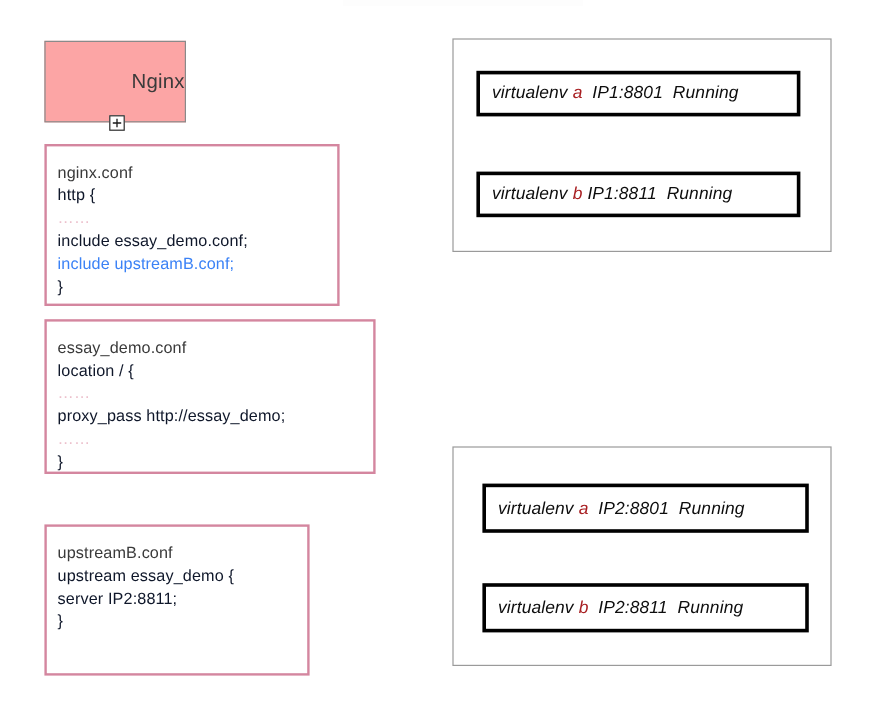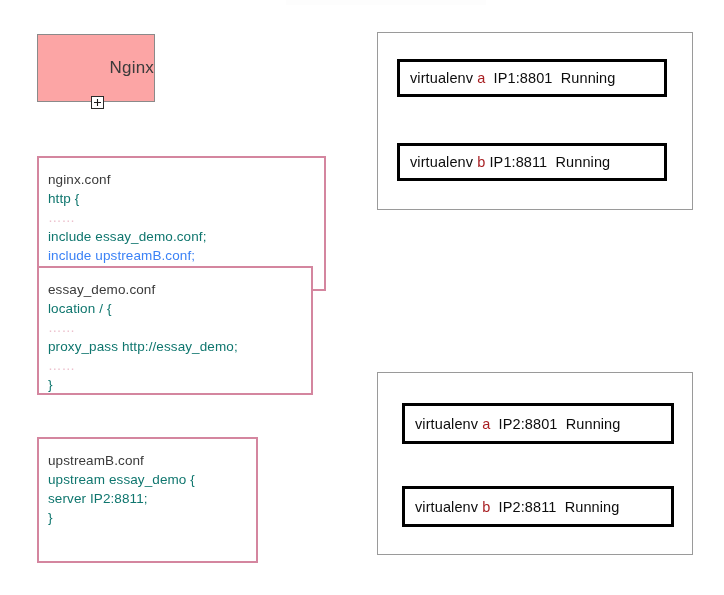--- a/index.html
+++ b/index.html
@@ -77,25 +77,25 @@
     box-sizing: border-box;
     padding: 12px 0 10px 9px;
   }
   .conf-card .line {
     font-size: 13.5px;
     line-height: 19px;
     white-space: pre;
     letter-spacing: 0.1px;
   }
   .c-title { color: #3a3a3a; }
-  .c-pink  { color: #0f766e; }
+  .c-pink  { color: #0f172a; }
   .c-green { color: #3b82f6; }
   .c-dots  { color: #ecc0cc; letter-spacing: 1px; }
 
-  #conf-nginx   { left: 37px; top: 120px;  width: 289px; height: 135px; margin-top: 36px; }
+  #conf-nginx   { left: 37px; top: 120px;  width: 246px; height: 135px; }
   #conf-essay   { left: 37px; top: 266px;  width: 276px; height: 129px; }
   #conf-upstream{ left: 37px; top: 437px;  width: 221px; height: 126px; }
 
   
   .step-label {
     position: absolute;
     left: 335px;
     top: 249px;
     font-size: 30px;
     font-weight: bold;
@@ -114,20 +114,21 @@
   #panel-ip2 { left: 377px; top: 372px; width: 316px; height: 183px; }
 
   .env-box {
     position: absolute;
     border: 3px solid #000000;
     background: #ffffff;
     box-sizing: border-box;
     display: flex;
     align-items: center;
     padding-left: 10px;
+    font-style: italic;
   }
   #panel-ip1 .env-box { left: 19px; width: 270px; height: 38px; }
   #panel-ip1 .env-box.first  { top: 26px; }
   #panel-ip1 .env-box.second { top: 110px; }
 
   #panel-ip2 .env-box { left: 24px; width: 272px; height: 41px; }
   #panel-ip2 .env-box.first  { top: 30px; }
   #panel-ip2 .env-box.second { top: 113px; }
 
   .env-text {

